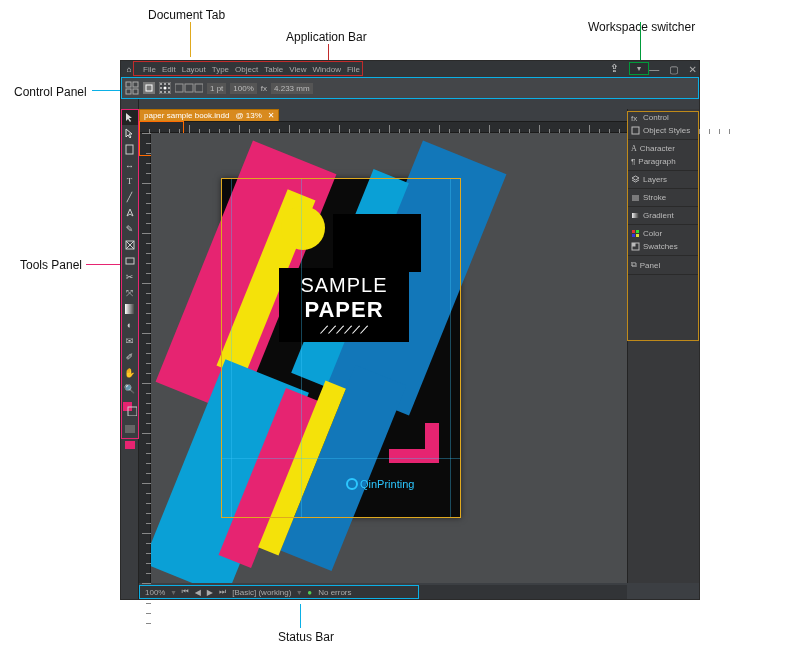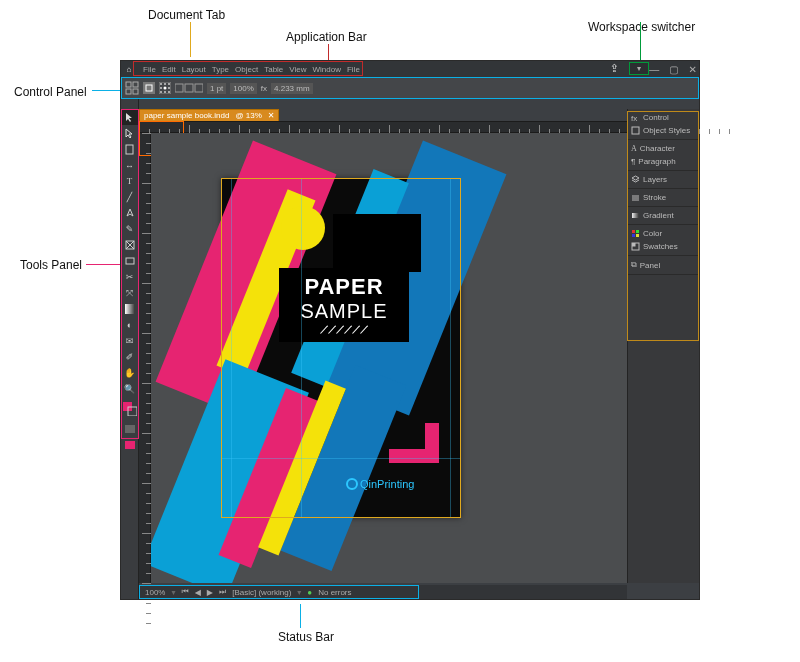--- a/index.html
+++ b/index.html
@@ -379,22 +379,22 @@
       <div class="stripe" style="left:30px;top:10px;width:30px;height:190px;background:#f4e20a;transform:rotate(22deg)"></div>
       <div class="stripe" style="left:-40px;top:190px;width:90px;height:220px;background:#0aa0d6;transform:rotate(22deg)"></div>
       <div class="stripe" style="left:30px;top:210px;width:35px;height:180px;background:#e62471;transform:rotate(22deg)"></div>
       <div class="stripe" style="left:95px;top:190px;width:55px;height:200px;background:#1277b9;transform:rotate(22deg)"></div>
       <div class="stripe" style="left:70px;top:200px;width:22px;height:180px;background:#f4e20a;transform:rotate(22deg)"></div>
       <div class="sun"></div>
       <div class="sqr"></div>
       <div class="pinkL"></div>
 
       <div id="titleblk">
+        <div style="font-size:20px;font-weight:300;font-family:Arial">SAMPLE</div>
         <div style="font-size:22px">PAPER</div>
-        <div style="font-size:20px;font-weight:300;font-family:Arial">SAMPLE</div>
         <div style="font-size:9px;letter-spacing:-1px">／／／／／／</div>
       </div>
       <div id="brand">
         <span class="ring"></span>
         <span>QinPrinting</span>
       </div>
 
       <div class="guide" style="left:10px;top:0;width:1px;height:100%"></div>
       <div class="guide" style="right:10px;top:0;width:1px;height:100%"></div>
       <div class="guide" style="left:80px;top:0;width:1px;height:100%"></div>

